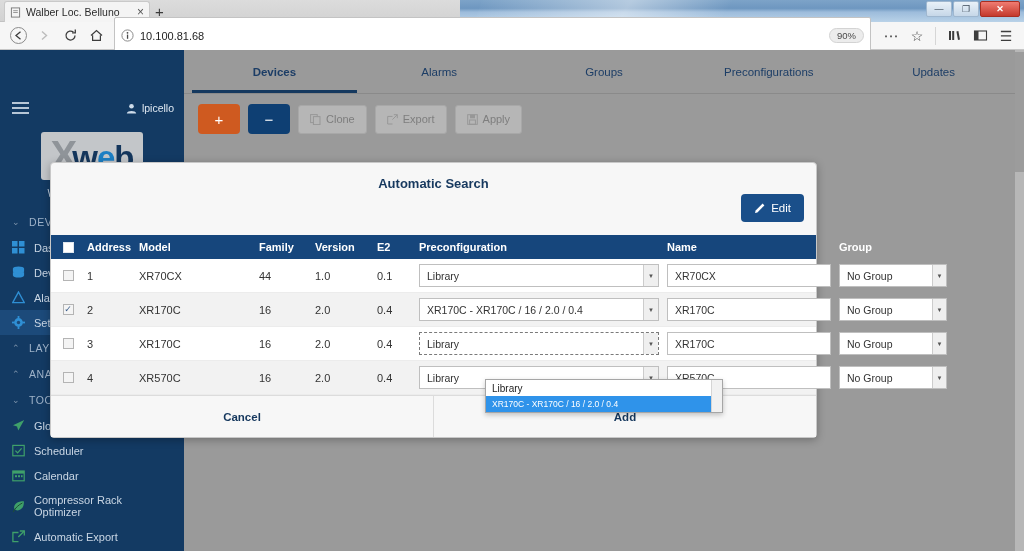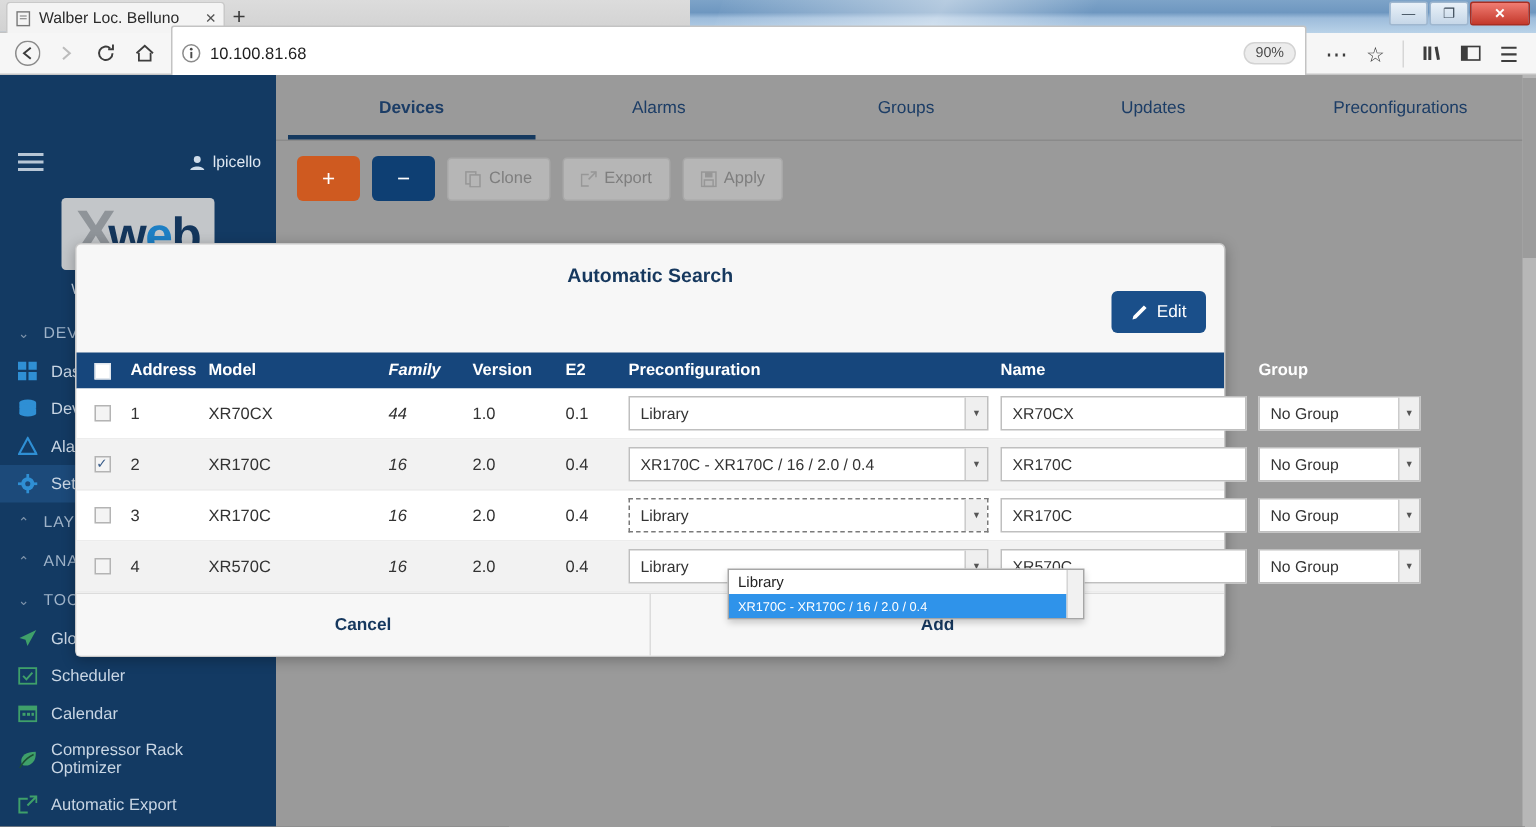--- a/index.html
+++ b/index.html
@@ -189,21 +189,21 @@
   .tbl-body { flex: 1 1 auto; background: #fff; position: relative; }
   .trow {
     height: 34px; display: flex; align-items: center;
     font-size: 11px; color: #333; border-bottom: 1px solid #ececec;
   }
   .trow.alt { background: #f2f2f2; }
   
   .c-chk   { width: 34px; display: flex; justify-content: center; flex: 0 0 auto; }
   .c-addr  { width: 54px; flex: 0 0 auto; padding-left: 2px; }
   .c-model { width: 120px; flex: 0 0 auto; }
-  .c-fam   { width: 56px; flex: 0 0 auto; font-style: italic; }
+  .c-fam   { width: 56px; flex: 0 0 auto; }
   .c-ver   { width: 62px; flex: 0 0 auto; }
   .c-e2    { width: 42px; flex: 0 0 auto; }
   .c-pre   { width: 248px; flex: 0 0 auto; padding-right: 8px; }
   .c-name  { width: 172px; flex: 0 0 auto; padding-right: 8px; }
   .c-grp   { width: 116px; flex: 0 0 auto; padding-right: 8px; }
   .tbl-head .c-pre, .tbl-head .c-name, .tbl-head .c-grp { padding-right: 0; }
   .tbl-head .c-chk { }
   .hdr-chk {
     width: 11px; height: 11px; background: #fff; border: 1px solid #dfe6ee;
   }
@@ -460,24 +460,24 @@
       <div class="app-tab active">
           <span>Devices</span>
         </div>
       <div class="app-tab">
           <span>Alarms</span>
         </div>
       <div class="app-tab">
           <span>Groups</span>
         </div>
       <div class="app-tab">
+          <span>Preconfigurations</span>
+        </div>
+      <div class="app-tab">
           <span>Updates</span>
-        </div>
-      <div class="app-tab">
-          <span>Preconfigurations</span>
         </div>
     </nav>
 
     <div class="toolbar">
       <button class="tb-btn add">+</button>
       <button class="tb-btn rem">−</button>
       <div class="tb-act">
         <svg width="11" height="11" viewBox="0 0 11 11">
             <rect x="0.6" y="0.6" width="6.6" height="8" fill="none" stroke="#7e7e7e" stroke-width="1"></rect>
             <rect x="3.4" y="2.6" width="6.6" height="8" fill="#b6b6b6" stroke="#7e7e7e" stroke-width="1"></rect>

